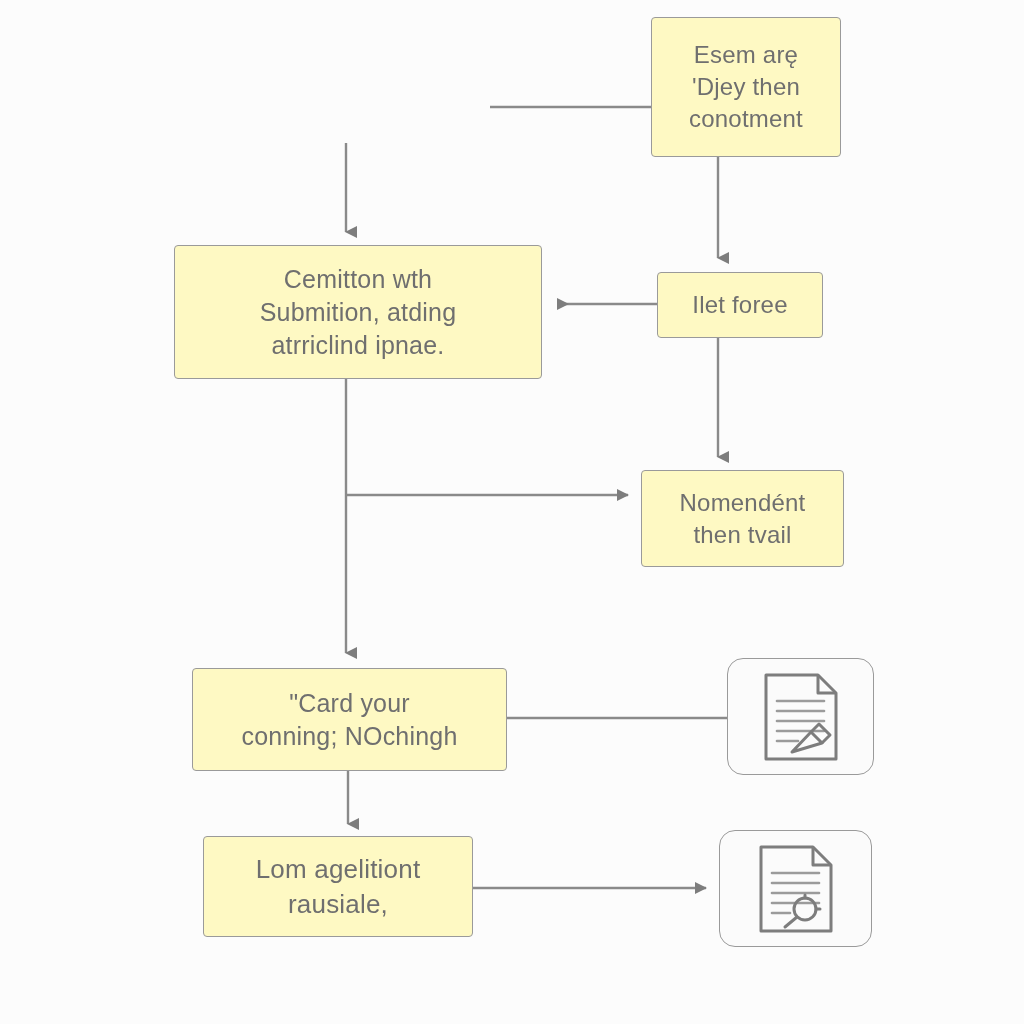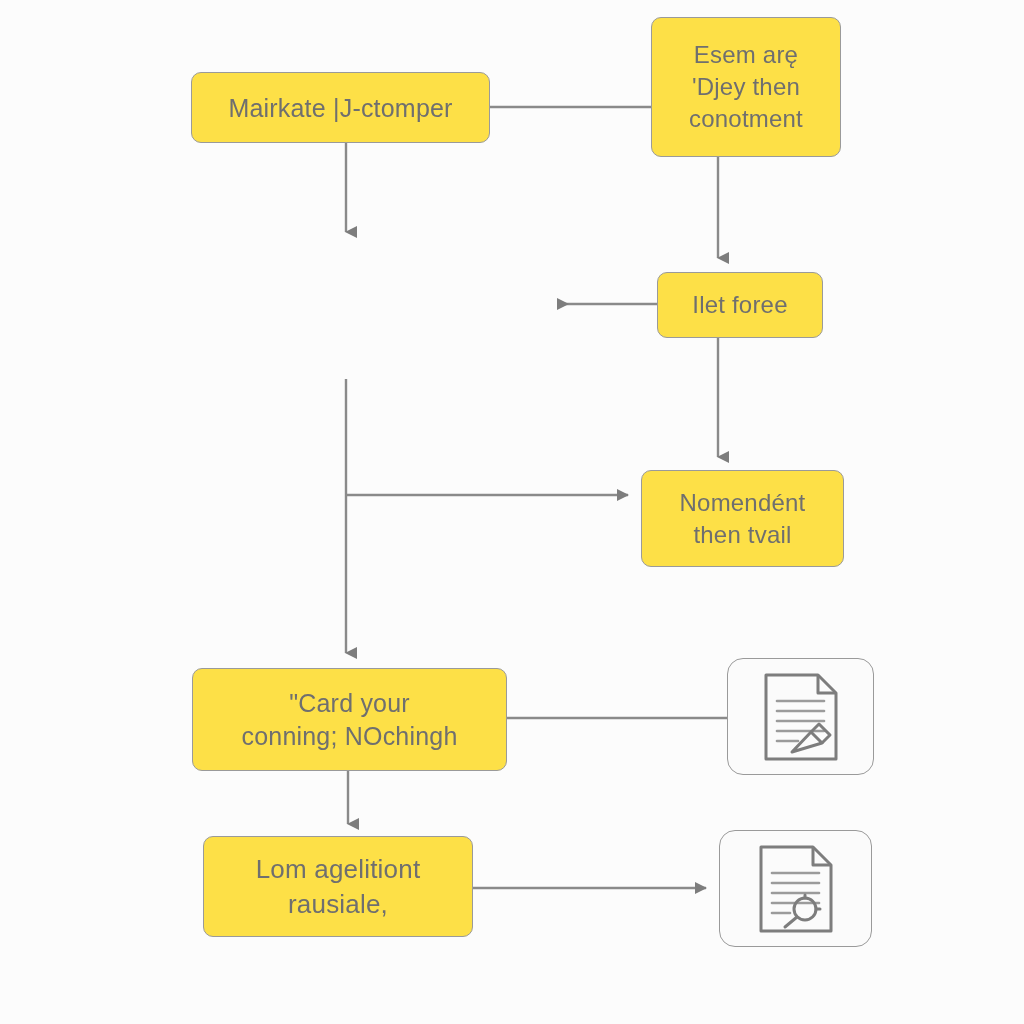--- a/index.html
+++ b/index.html
@@ -22,23 +22,23 @@
     position: absolute;
     left: 0;
     top: 0;
     width: 1024px;
     height: 1024px;
     pointer-events: none;
   }
   .node {
     position: absolute;
     box-sizing: border-box;
-    background: #fde047;
+    background: #fef9c3;
     border: 1.6px solid #9a9a9a;
-    border-radius: 10px;
+    border-radius: 4px;
     display: flex;
     align-items: center;
     justify-content: center;
     text-align: center;
     color: #6f6f6f;
     letter-spacing: 0.2px;
   }
   .node-label {
     display: block;
     white-space: pre-line;
@@ -97,30 +97,32 @@
       <path d="M 346 495 L 628 495" marker-end="url(#arrow-right)"></path>
 
       <path d="M 507 718 L 727 718"></path>
 
       <path d="M 348 771 L 348 824" marker-end="url(#arrow-down)"></path>
 
       <path d="M 473 888 L 706 888" marker-end="url(#arrow-right)"></path>
     </g>
   </svg>
 
-  <div class="node" id="node-start">
-    <span class="node-label">Mairkate |J-ctomper</span>
-  </div>
 
   <div class="node" id="node-branch-top">
     <span class="node-label">Esem arę
 'Djey then
 conotment</span>
   </div>
 
+  <div class="node" id="node-main">
+    <span class="node-label">Cemitton wth
+Submition, atding
+atrriclind ipnae.</span>
+  </div>
 
   <div class="node" id="node-gate">
     <span class="node-label">Ilet foree</span>
   </div>
 
   <div class="node" id="node-aux">
     <span class="node-label">Nomendént
 then tvail</span>
   </div>
 

